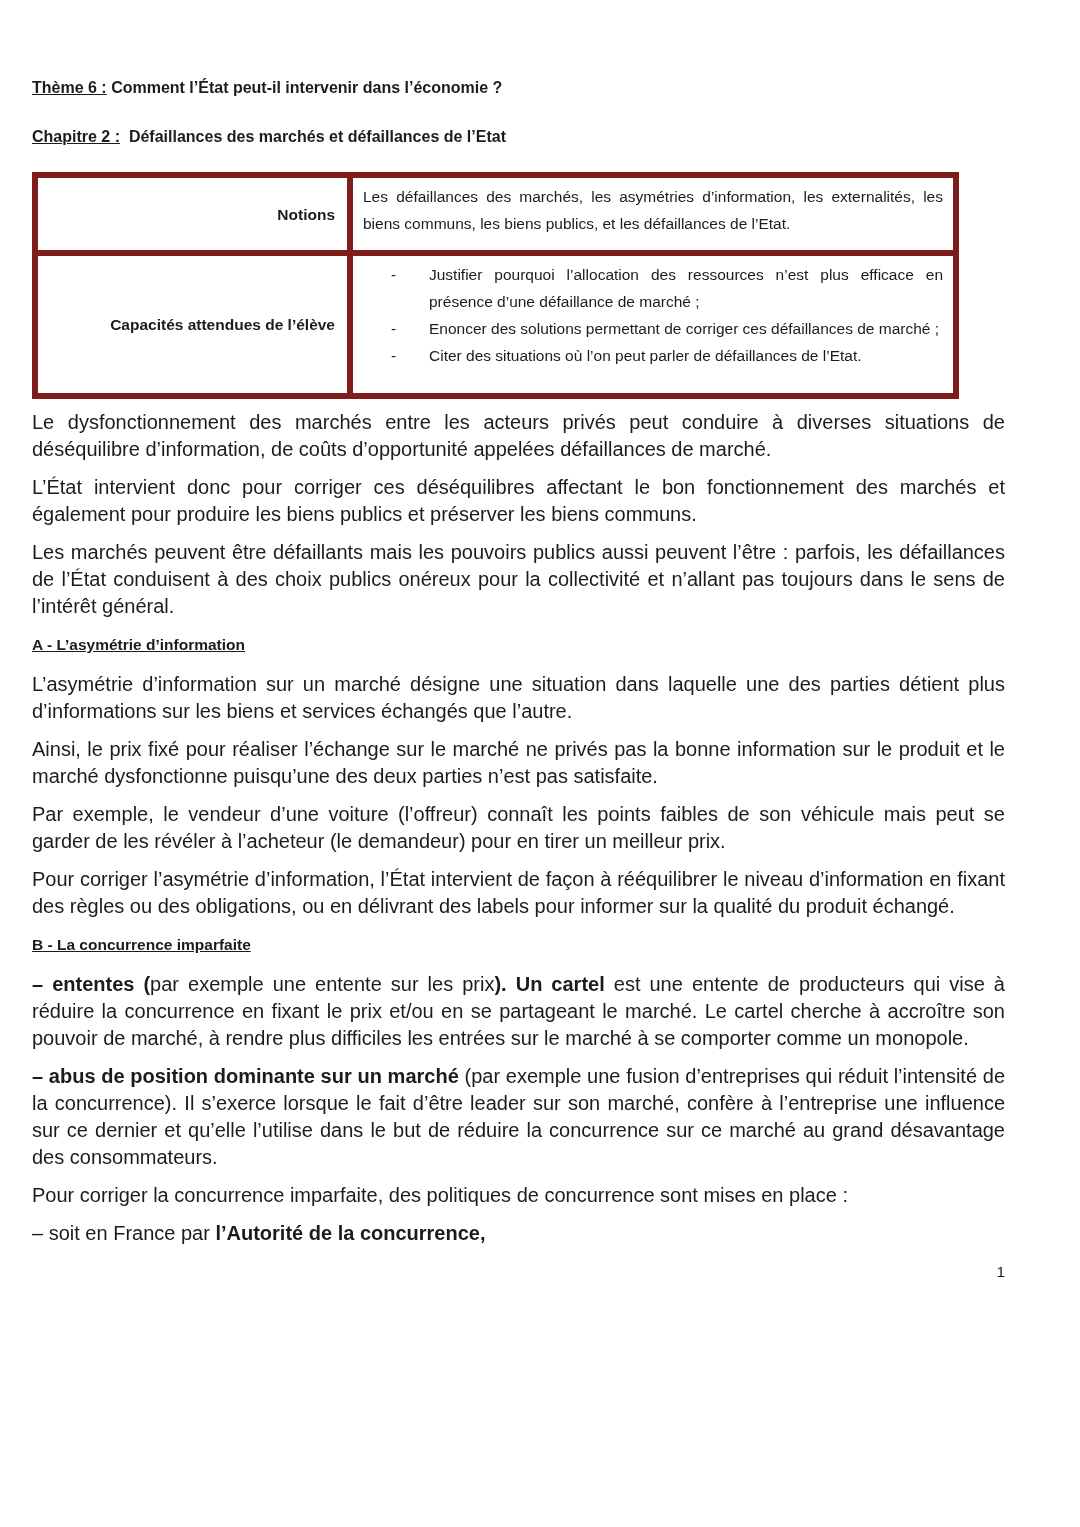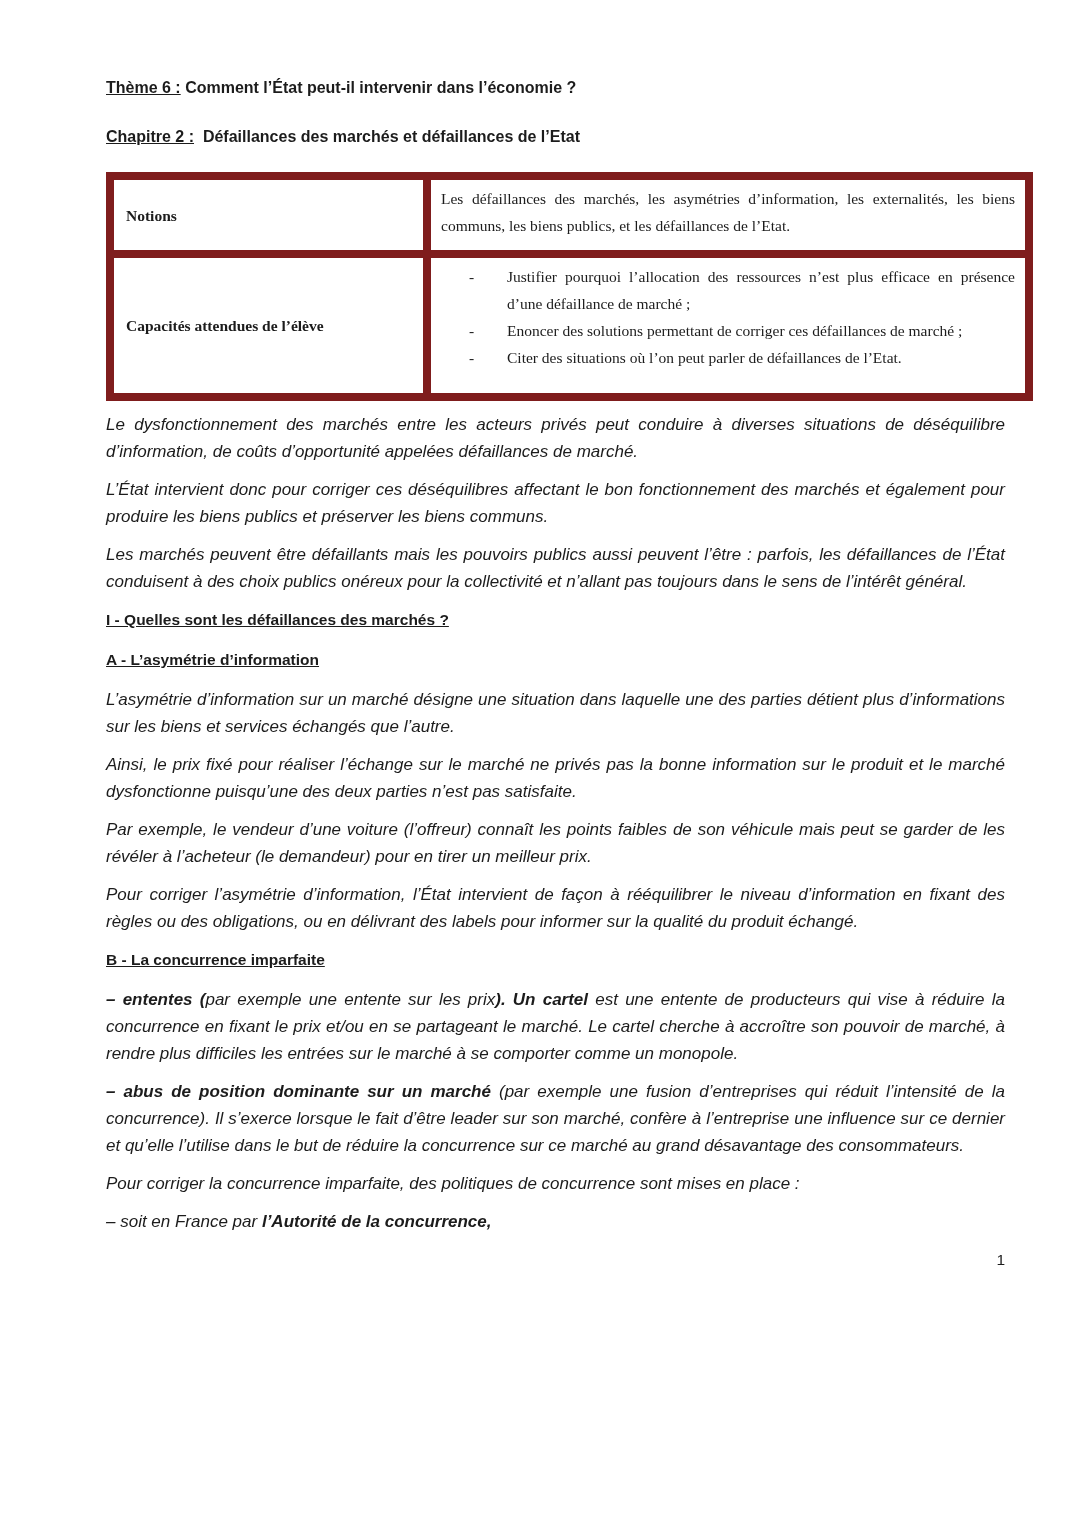--- a/index.html
+++ b/index.html
@@ -11,50 +11,49 @@
     width: 1080px;
     height: 1527px;
     overflow: hidden;
     font-family: "Liberation Sans", sans-serif;
     color: #1c1c1c;
   }
   .page {
     box-sizing: border-box;
     width: 1080px;
     height: 1527px;
-    padding: 74px 75px 0 106px;
+    padding: 74px 75px 0 32px;
     background: #ffffff;
     position: relative;
     border-radius: 28px;
   }
   .title-line {
     font-size: 16px;
     line-height: 27px;
     font-weight: 700;
     margin: 0 0 22px 0;
     text-align: left;
   }
   table.notions-table {
     border-collapse: collapse;
     width: 927px;
     margin: 0 0 10px 0;
     table-layout: fixed;
   }
   table.notions-table td {
-    border: 8px solid #7f1d1d;
+    border: 6px solid #7f1d1d;
     font-size: 15.5px;
     line-height: 27px;
-    font-family: Liberation Serif, serif;
   }
   td.label-cell {
     width: 285px;
     font-weight: 700;
     padding: 6px 12px;
     vertical-align: middle;
-    text-align: left;
+    text-align: right;
   }
   td.content-cell {
     padding: 5px 10px 5px 10px;
     vertical-align: top;
     text-align: justify;
   }
   tr.row-notions { height: 78px; }
   tr.row-capacites { height: 143px; }
   .bullet {
     display: flex;
@@ -63,25 +62,24 @@
   }
   .bullet .dash {
     flex: 0 0 38px;
     text-align: left;
   }
   .bullet .btext {
     flex: 1 1 auto;
     text-align: justify;
   }
   .para {
-    font-size: 17px;
+    font-size: 20px;
     line-height: 27px;
     margin: 0 0 11px 0;
     text-align: justify;
-    font-style: italic;
   }
   .hsec {
     font-size: 15.5px;
     line-height: 27px;
     font-weight: 700;
     text-decoration: underline;
     margin: 2px 0 13px 0;
     text-align: left;
   }
   .page-number {
@@ -124,21 +122,20 @@
           </div>
         </td>
       </tr>
     </tbody>
   </table>
 
   <p class="para">Le dysfonctionnement des marchés entre les acteurs privés peut conduire à diverses situations de déséquilibre d’information, de coûts d’opportunité appelées défaillances de marché.</p>
   <p class="para">L’État intervient donc pour corriger ces déséquilibres affectant le bon fonctionnement des marchés et également pour produire les biens publics et préserver les biens communs.</p>
   <p class="para">Les marchés peuvent être défaillants mais les pouvoirs publics aussi peuvent l’être : parfois, les défaillances de l’État conduisent à des choix publics onéreux pour la collectivité et n’allant pas toujours dans le sens de l’intérêt général.</p>
 
-  <p class="hsec">I - Quelles sont les défaillances des marchés ?</p>
   <p class="hsec">A - L’asymétrie d’information</p>
 
   <p class="para">L’asymétrie d’information sur un marché désigne une situation dans laquelle une des parties détient plus d’informations sur les biens et services échangés que l’autre.</p>
   <p class="para">Ainsi, le prix fixé pour réaliser l’échange sur le marché ne privés pas la bonne information sur le produit et le marché dysfonctionne puisqu’une des deux parties n’est pas satisfaite.</p>
   <p class="para">Par exemple, le vendeur d’une voiture (l’offreur) connaît les points faibles de son véhicule mais peut se garder de les révéler à l’acheteur (le demandeur) pour en tirer un meilleur prix.</p>
   <p class="para">Pour corriger l’asymétrie d’information, l’État intervient de façon à rééquilibrer le niveau d’information en fixant des règles ou des obligations, ou en délivrant des labels pour informer sur la qualité du produit échangé.</p>
 
   <p class="hsec">B - La concurrence imparfaite</p>
 
   <p class="para"><span class="seg-b">– ententes (</span><span>par exemple une entente sur les prix</span><span class="seg-b">). Un cartel</span><span> est une entente de producteurs qui vise à réduire la concurrence en fixant le prix et/ou en se partageant le marché. Le cartel cherche à accroître son pouvoir de marché, à rendre plus difficiles les entrées sur le marché à se comporter comme un monopole.</span></p>

